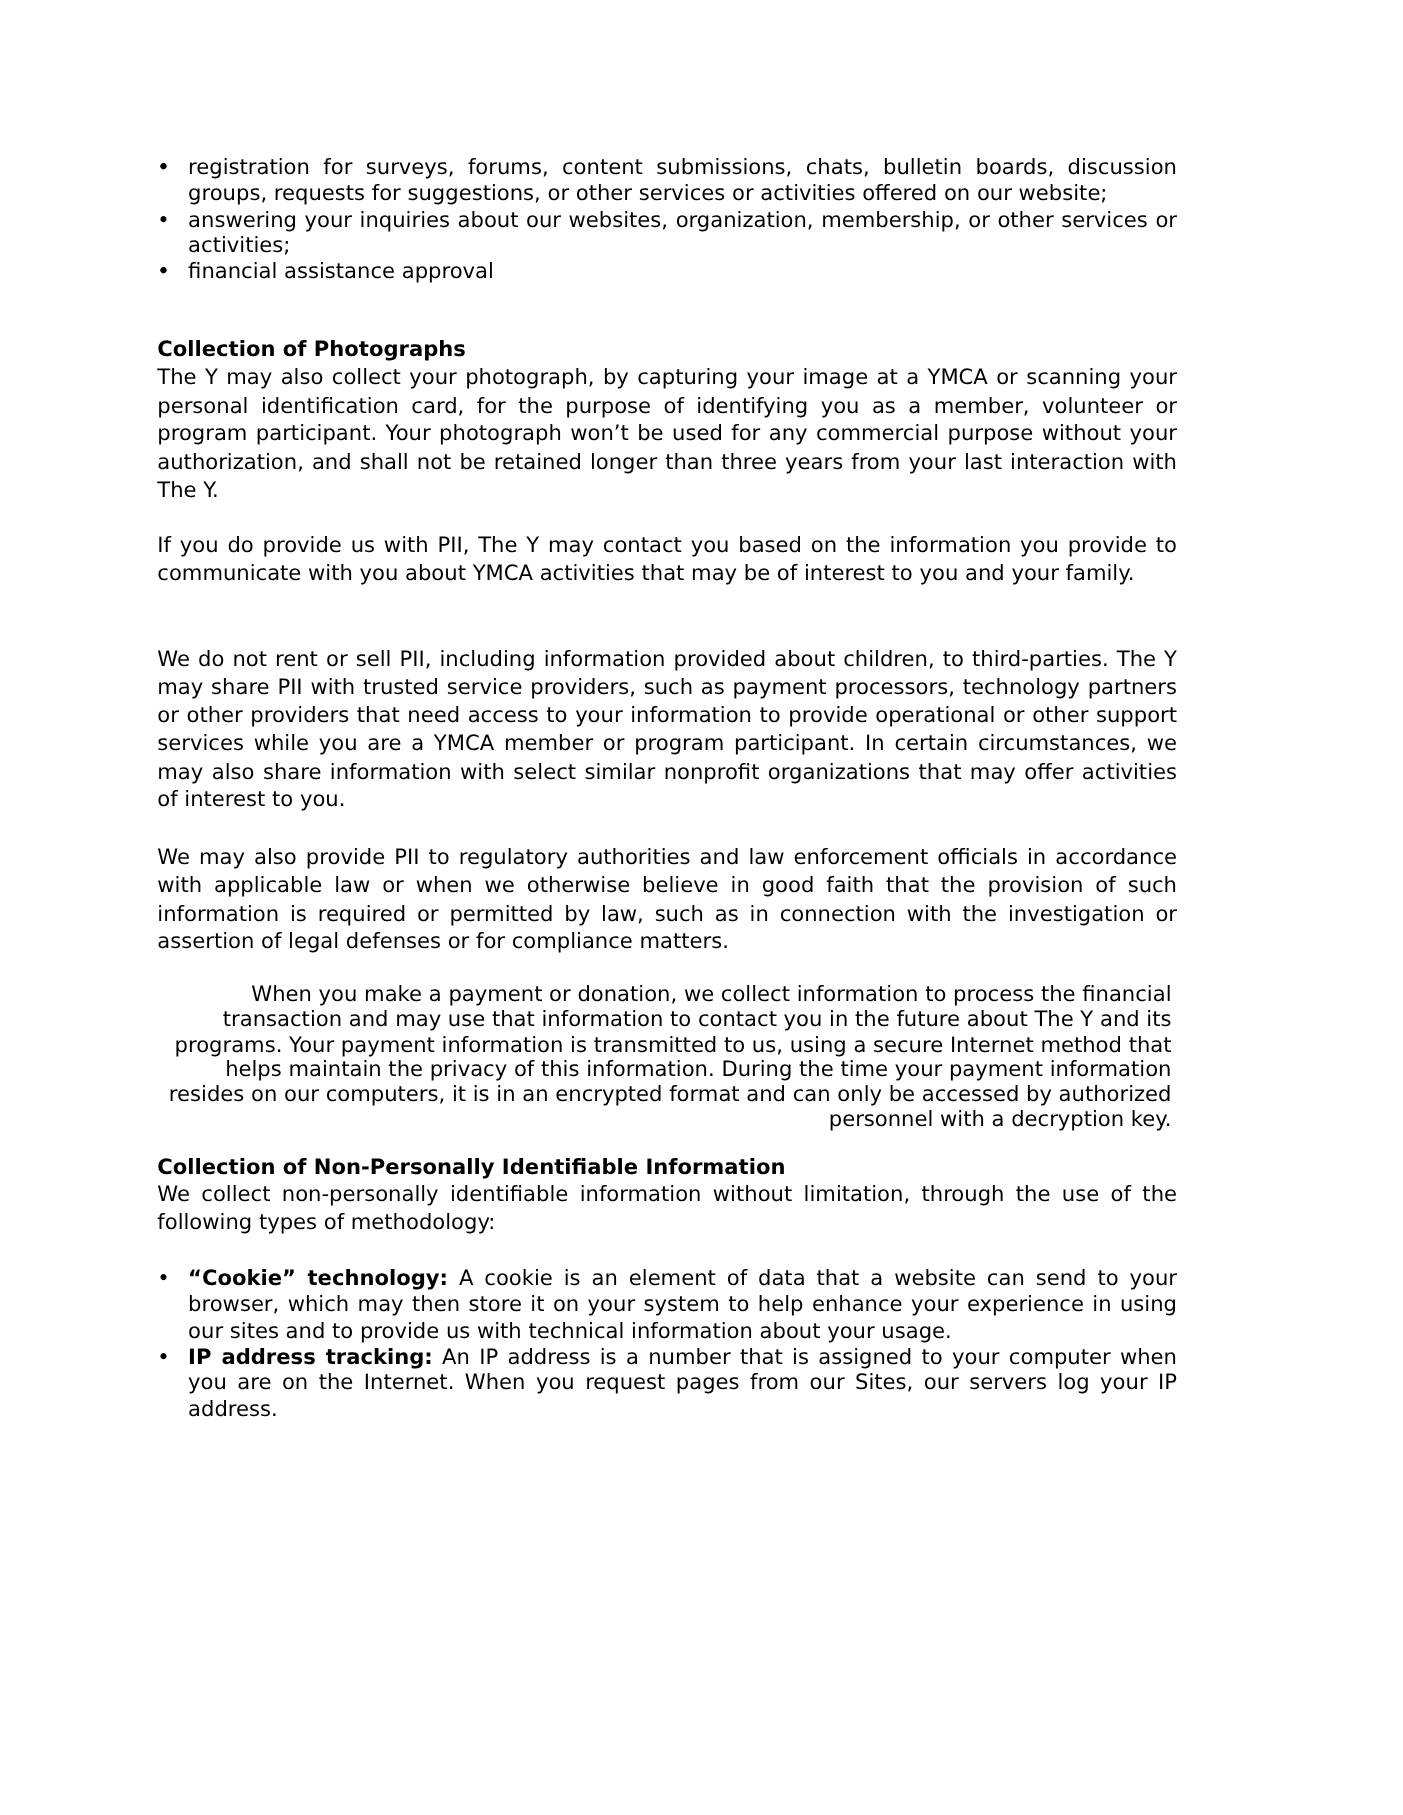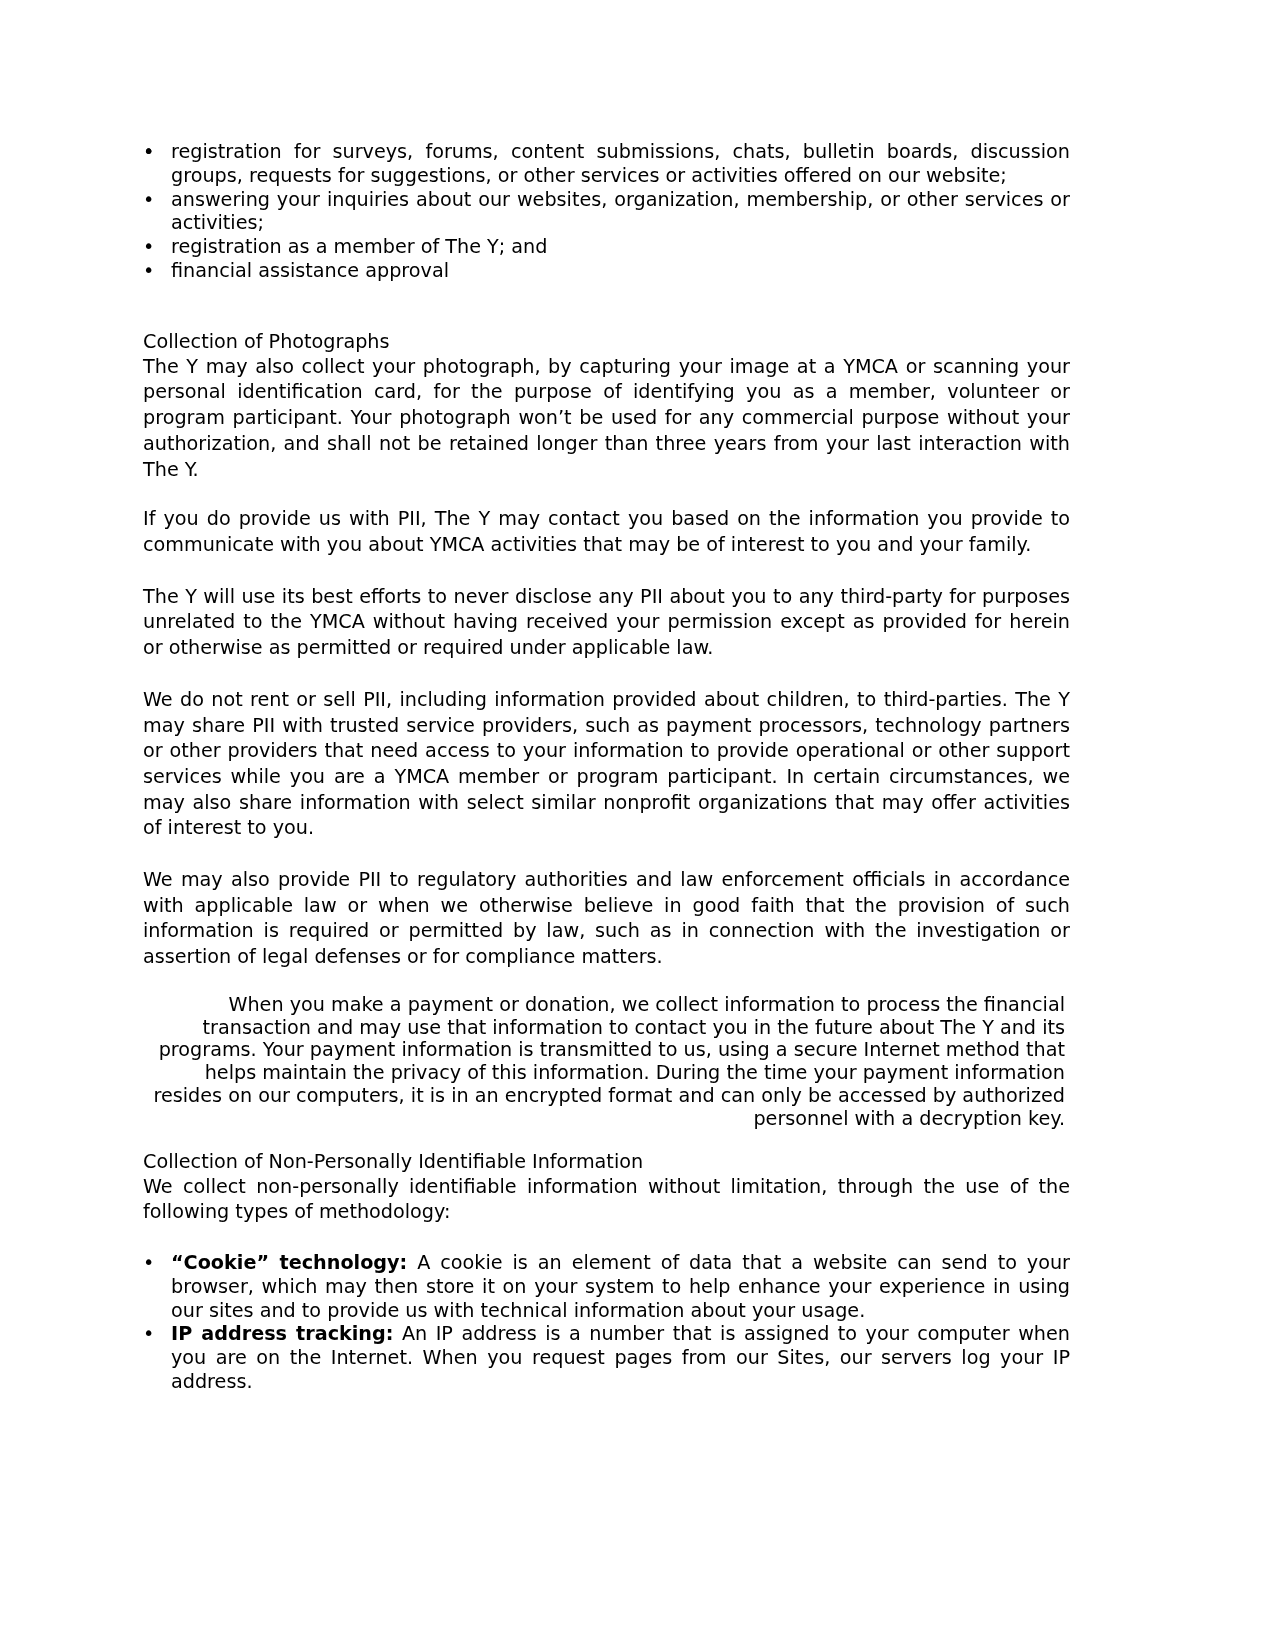--- a/index.html
+++ b/index.html
@@ -9,43 +9,42 @@
     font-size: 19.2px;
   }
   .page { position: absolute; left: 143px; top: 140px; width: 927px; }
   .b { font-weight: bold; }
   p { margin: 0; line-height: 25.7px; text-align: right; }
   .just { text-align: justify; }
   .pay p { line-height: 22.8px; }
   ul { margin: 0; padding: 0; list-style: none; }
   li { position: relative; padding-left: 28px; line-height: 23.8px; }
   li .bullet { position: absolute; left: 0; top: 0; }
-  .h { font-weight: normal; line-height: 25px; }
+  .h { font-weight: bold; line-height: 25px; }
 </style>
 </head>
 <body>
 
 <div class="page">
 
   <ul style="text-align:justify;">
     <li><span class="bullet">•</span></li>
     <li><span class="bullet">•</span><span>registration for surveys, forums, content submissions, chats, bulletin boards, discussion groups, requests for suggestions, or other services or activities offered on our website;</span></li>
     <li><span class="bullet">•</span><span>answering your inquiries about our websites, organization, membership, or other services or activities;</span></li>
-    <li><span class="bullet">•</span><span>registration as a member of The Y; and</span></li>
+    <li><span class="bullet">•</span></li>
     <li><span class="bullet">•</span><span>financial assistance approval</span></li>
   </ul>
 
   <div style="height:46px"></div>
   <div class="h">Collection of Photographs</div>
   <p class="just">The Y may also collect your photograph, by capturing your image at a YMCA or scanning your personal identification card, for the purpose of identifying you as a member, volunteer or program participant. Your photograph won’t be used for any commercial purpose without your authorization, and shall not be retained longer than three years from your last interaction with The Y.</p>
 
   <div style="height:24px"></div>
   <p class="just">If you do provide us with PII, The Y may contact you based on the information you provide to communicate with you about YMCA activities that may be of interest to you and your family.</p>
   <div style="height:26px"></div>
-  <p class="just">The Y will use its best efforts to never disclose any PII about you to any third-party for purposes unrelated to the YMCA without having received your permission except as provided for herein or otherwise as permitted or required under applicable law.</p>
   <div style="height:26px"></div>
   <p class="just">We do not rent or sell PII, including information provided about children, to third-parties. The Y may share PII with trusted service providers, such as payment processors, technology partners or other providers that need access to your information to provide operational or other support services while you are a YMCA member or program participant. In certain circumstances, we may also share information with select similar nonprofit organizations that may offer activities of interest to you.</p>
   <div style="height:26px"></div>
   <p class="just">We may also provide PII to regulatory authorities and law enforcement officials in accordance with applicable law or when we otherwise believe in good faith that the provision of such information is required or permitted by law, such as in connection with the investigation or assertion of legal defenses or for compliance matters.</p>
 
   <div style="height:24px"></div>
   <div class="pay">
     <p style="width:922px;">When you make a payment or donation, we collect information to process the financial transaction and may use that information to contact you in the future about The Y and its programs. Your payment information is transmitted to us, using a secure Internet method that helps maintain the privacy of this information. During the time your payment information resides on our computers, it is in an encrypted format and can only be accessed by authorized personnel with a decryption key.</p>
   </div>
 

